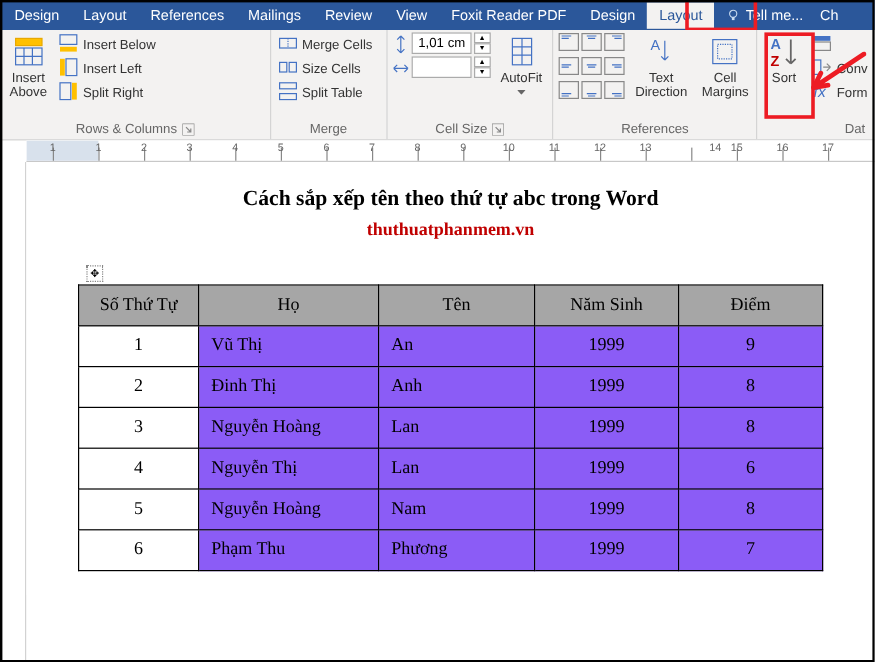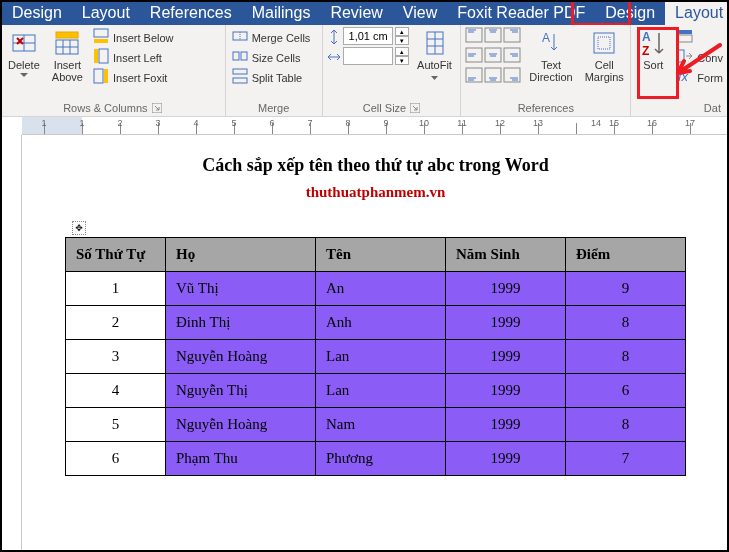--- a/index.html
+++ b/index.html
@@ -1,20 +1,20 @@
 <!DOCTYPE html>
 <html><head>
 <meta charset="utf-8">
 <style>
 * { box-sizing: border-box; margin: 0; padding: 0; }
 body { font-family: "Segoe UI", Arial, sans-serif; font-size: 12px; background: #fff; width: 729px; height: 552px; overflow: hidden; position: relative; }
 
 
 .titlebar { background: #2b579a; height: 25px; display: flex; align-items: center; padding-left: 2px; position: relative; }
-.titlebar .tab { color: #fff; padding: 4px 10px; font-size: 16px; cursor: pointer; white-space: nowrap; }
+.titlebar .tab { color: #fff; padding: 4px 10px; font-size: 12px; cursor: pointer; white-space: nowrap; }
 .titlebar .tab.active { background: #f3f2f1; color: #2b579a; }
 .titlebar .highlight-box { border: 3px solid #ed1c24; position: absolute; pointer-events: none; }
 .tell-me { display: flex; align-items: center; color: #cadcf0; gap: 4px; }
 .lightbulb { width: 12px; height: 12px; }
 
 
 .ribbon { background: #f3f2f1; height: 92px; border-bottom: 1px solid #d4d4d4; display: flex; position: relative; }
 .group { border-right: 1px solid #d4d4d4; display: flex; flex-direction: column; padding: 2px 4px 0 4px; }
 .group-body { flex: 1; display: flex; align-items: flex-start; gap: 4px; }
 .group-label { text-align: center; font-size: 11px; color: #666; padding: 2px 0; display: flex; justify-content: center; align-items: center; gap: 4px; }
@@ -46,21 +46,21 @@
 
 .page-wrap { position: absolute; left: 22px; top: 135px; right: 0; bottom: 2px; background: #fff; overflow: hidden; }
 .page { background: #fff; padding: 20px 20px; }
 .doc-title { font-family: "Times New Roman", serif; font-weight: bold; font-size: 18px; text-align: center; margin-bottom: 8px; }
 .doc-sub { font-family: "Times New Roman", serif; font-weight: bold; font-size: 15px; color: #c00000; text-align: center; margin-bottom: 20px; }
 
 .tbl-anchor { width: 14px; height: 14px; border: 1px dotted #888; display: flex; align-items: center; justify-content: center; font-size: 9px; margin-left: 30px; margin-bottom: 2px; cursor: move; }
 
 table.doc { border-collapse: collapse; margin: 0 auto; font-family: "Times New Roman", serif; font-size: 15px; }
 table.doc th, table.doc td { border: 1px solid #000; padding: 6px 10px; height: 34px; text-align: left; }
-table.doc th { background: #a6a6a6; font-weight: bold; margin-top: 46px; }
+table.doc th { background: #a6a6a6; text-align: center; font-weight: normal; margin-top: 46px; }
 table.doc td.white { background: #fff; text-align: center; }
 table.doc td.grey { background: #8b5cf6; }
 table.doc td.cent { text-align: center; }
 
 .border-frame { position: absolute; left: 0; top: 0; right: 0; bottom: 0; border: 2px solid #000; pointer-events: none; }
 </style>
 </head>
 <body>
 
 <div class="titlebar">
@@ -84,35 +84,20 @@
   <div class="highlight-box" style="left:571px;top:-2px;width:60px;height:28px;"></div>
 </div>
 
 <div class="ribbon">
 
   <div class="group" style="width:228px;">
     <div class="group-body">
       <div class="btn-big">
         <div class="icon32">
           <svg width="26" height="26" viewBox="0 0 26 26">
-              <rect x="2" y="5" width="22" height="16" fill="none" stroke="#4472c4" stroke-width="1"></rect>
-              <line x1="2" y1="13" x2="24" y2="13" stroke="#4472c4"></line>
-              <line x1="13" y1="5" x2="13" y2="21" stroke="#4472c4"></line>
-              <line x1="6" y1="8" x2="12" y2="14" stroke="#c00000" stroke-width="2"></line>
-              <line x1="12" y1="8" x2="6" y2="14" stroke="#c00000" stroke-width="2"></line>
-            </svg>
-        </div>
-        <span>Delete</span>
-        <svg width="8" height="4">
-            <path d="M0 0 L4 4 L8 0" fill="#666"></path>
-          </svg>
-      </div>
-      <div class="btn-big">
-        <div class="icon32">
-          <svg width="26" height="26" viewBox="0 0 26 26">
               <rect x="2" y="10" width="22" height="14" fill="none" stroke="#4472c4"></rect>
               <line x1="2" y1="17" x2="24" y2="17" stroke="#4472c4"></line>
               <line x1="9" y1="10" x2="9" y2="24" stroke="#4472c4"></line>
               <line x1="16" y1="10" x2="16" y2="24" stroke="#4472c4"></line>
               <rect x="2" y="2" width="22" height="6" fill="#ffc000" stroke="#e8a800"></rect>
             </svg>
         </div>
         <span style="white-space:pre;">Insert
 Above</span>
       </div>
@@ -135,21 +120,21 @@
             </div>
           <span>Insert Left</span>
         </div>
         <div class="btn-small">
           <div class="icon16">
               <svg width="16" height="16">
                 <rect x="1" y="1" width="9" height="14" fill="none" stroke="#4472c4"></rect>
                 <rect x="11" y="1" width="4" height="14" fill="#ffc000"></rect>
               </svg>
             </div>
-          <span>Insert Foxit</span>
+          <span>Split Right</span>
         </div>
       </div>
     </div>
     <div class="group-label">
         <span>Rows &amp; Columns</span>
       <svg class="dialog-launcher" viewBox="0 0 10 10">
           <rect x="0" y="0" width="10" height="10" fill="none" stroke="#888"></rect>
           <path d="M3 3 L7 7 M7 4 V7 H4" stroke="#888" fill="none"></path>
         </svg>
     </div>

